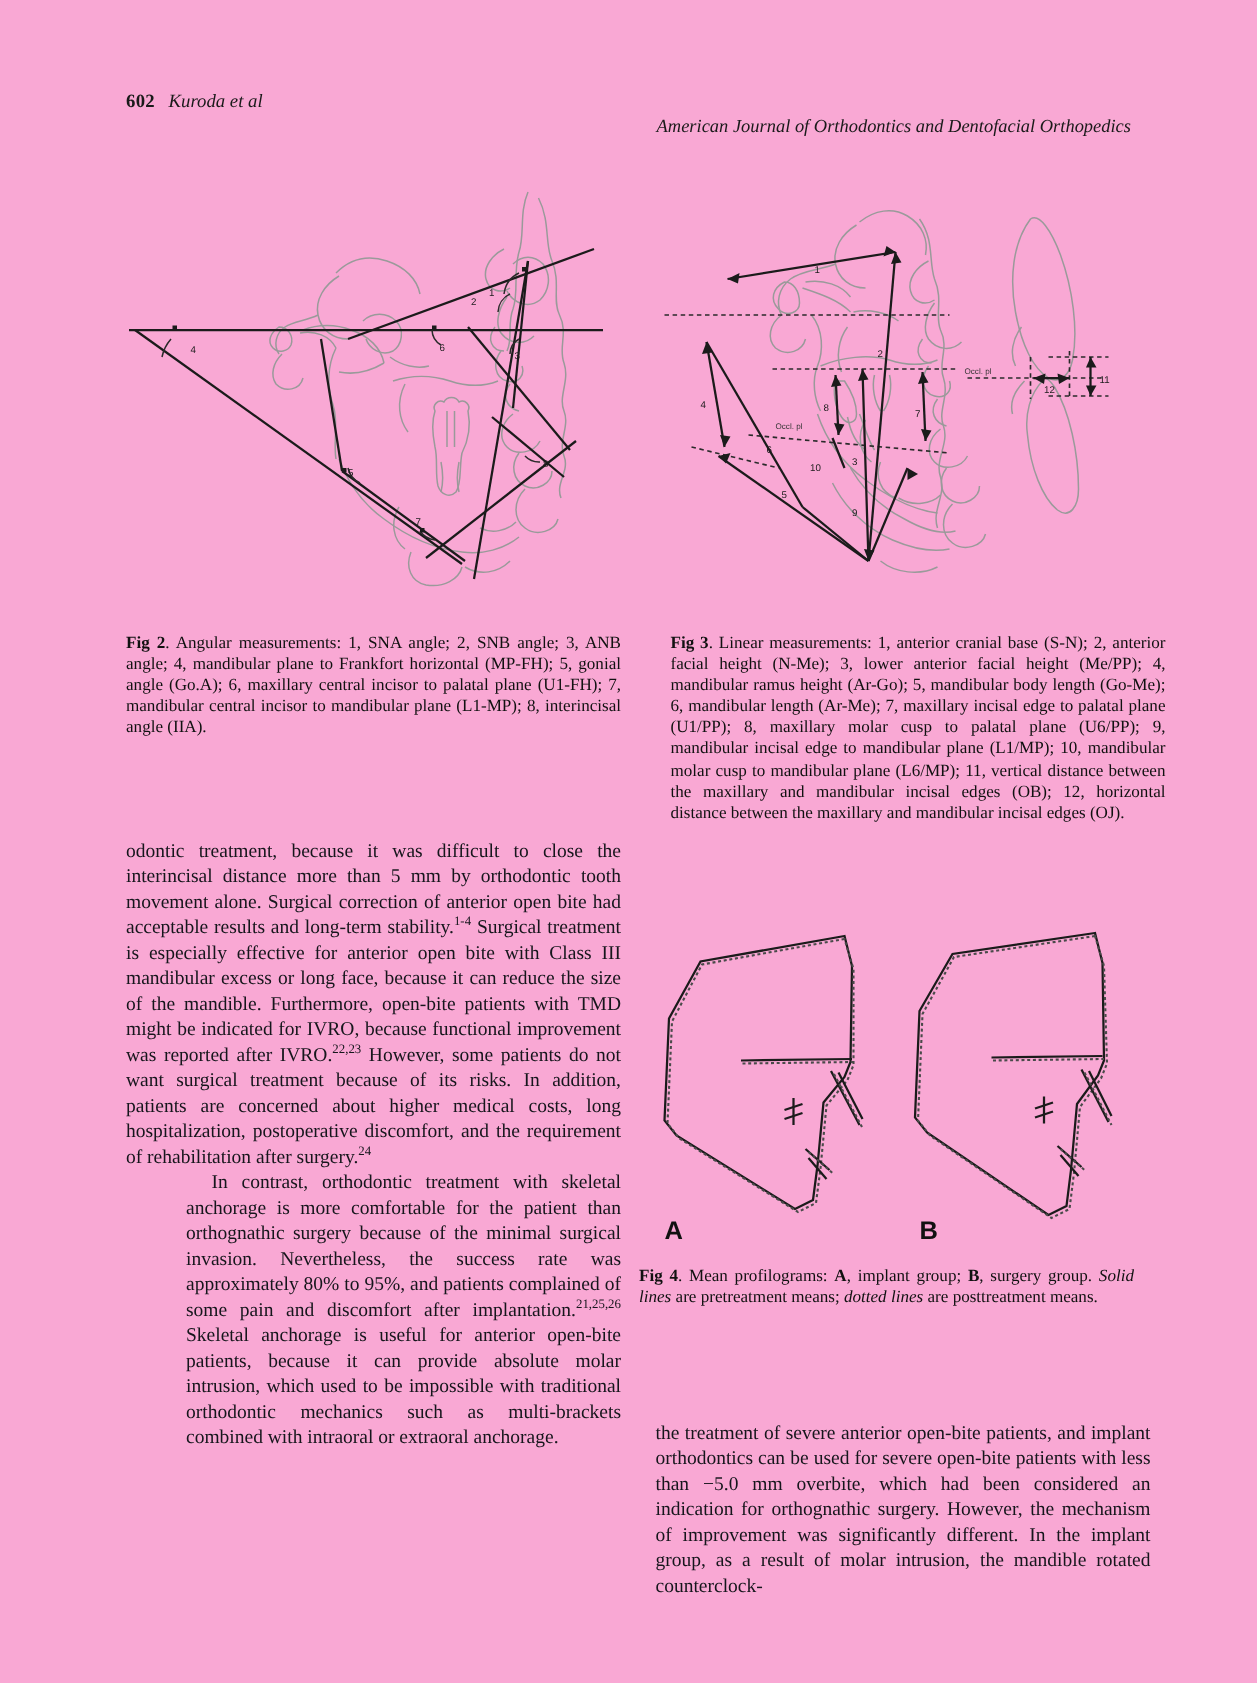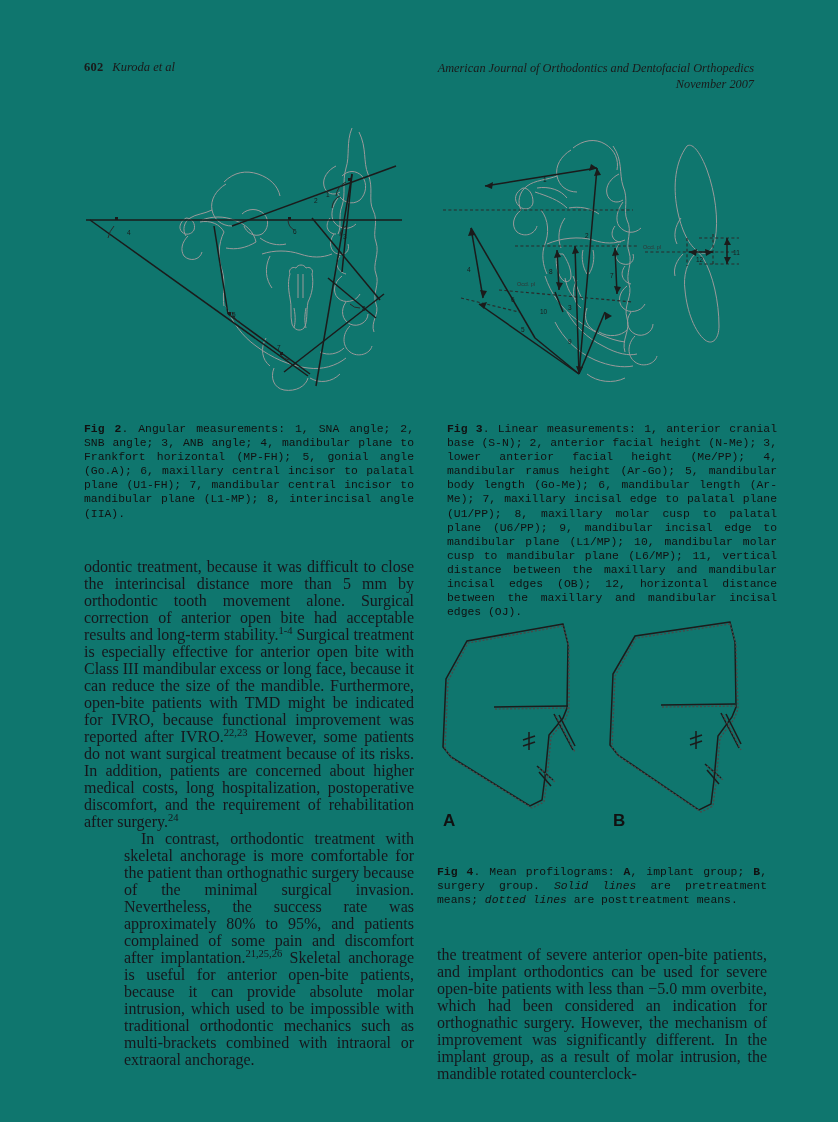--- a/index.html
+++ b/index.html
@@ -13,21 +13,21 @@
     position: relative;
     font-family: "Liberation Serif", serif;
     color: #1a1a1a;
     overflow: hidden;
   }
 
   .page {
     position: absolute;
     left: 0; top: 0;
     width: 838px; height: 1122px;
-    background: #0f766e;
+    background: #f9a8d4;
   }
 
   
   .runhead {
     position: absolute;
     left: 84px; top: 60px;
     width: 670px;
     height: 44px;
   }
   .runhead-left {
@@ -40,51 +40,51 @@
     font-weight: bold;
     font-style: normal;
     letter-spacing: 0.2px;
   }
   .runhead-authors {
     font-style: italic;
     margin-left: 9px;
   }
   .runhead-right {
     position: absolute;
-    right: 0; top: 0;
+    right: 0; top: 16px;
     text-align: right;
     font-style: italic;
     font-size: 12.3px;
     line-height: 16px;
   }
   .runhead-journal { display: block; white-space: nowrap; }
   .runhead-date { display: block; white-space: nowrap; }
 
   
   .figbox { position: absolute; }
   .figbox svg { display: block; }
 
   .fig-caption {
     position: absolute;
-    font-family: Liberation Mono, monospace;
+    font-family: Liberation Serif, serif;
     font-size: 11.4px;
     line-height: 14.1px;
     text-align: justify;
     color: #111;
     width: 330px;
   }
   .fig-caption .lbl { font-weight: bold; }
   .fig-caption .it { font-style: italic; }
 
   
   .body-text {
     position: absolute;
     width: 330px;
     font-family: "Liberation Serif", serif;
-    font-size: 16px;
+    font-size: 13px;
     line-height: 17.0px;
     text-align: justify;
     text-justify: inter-word;
     color: #16161c;
   }
   .body-text p { margin: 0; }
   .body-text p.indent { text-indent: 17px; margin-left: 40px; }
   sup {
     font-size: 0.66em;
     vertical-align: super;
@@ -119,21 +119,20 @@
 <body>
 
 <div class="page">
 
   <div class="runhead">
     <div class="runhead-left">
       <span class="runhead-pageno">602</span><span class="runhead-authors">Kuroda et al</span>
     </div>
     <div class="runhead-right">
       <span class="runhead-journal">American Journal of Orthodontics and Dentofacial Orthopedics</span>
-      <span class="runhead-date">November 2007</span>
     </div>
   </div>
 
   <div class="figbox" style="left:84px; top:122px; width:330px; height:285px;">
     <svg width="330" height="285" viewBox="0 0 330 285">
 
       <g class="soft">
         <path d="M268 6 C262 20 266 34 262 46 C258 60 262 72 258 84 C254 94 258 104 254 112"></path>
         <path d="M275 10 C283 26 279 40 284 52 C290 66 284 78 289 88 C295 100 288 110 292 120
                  C296 132 288 142 292 152 C296 162 288 172 292 182 C296 192 286 200 290 210"></path>
@@ -433,21 +432,21 @@
         <g class="prof-solid">
           <line x1="253" y1="125" x2="265" y2="121"></line>
           <line x1="253" y1="131" x2="265" y2="127"></line>
           <line x1="259" y1="117" x2="259" y2="135"></line>
         </g>
         <text class="abLab" x="176" y="212">B</text>
       </g>
     </svg>
   </div>
 
-  <div class="fig-caption" style="left:437px; top:844px;margin-top:21px;">
+  <div class="fig-caption" style="left:426px; top:844px;">
     <span class="lbl">Fig 4</span><span>. Mean profilograms: </span><span class="lbl">A</span><span>, implant group; </span><span class="lbl">B</span><span>, surgery group. </span><span class="it">Solid lines</span><span> are pretreatment means; </span><span class="it">dotted lines</span><span> are posttreatment means.</span>
   </div>
 
   <div class="body-text" id="left-body" style="left:84px; top:558px;">
       <p><span>odontic treatment, because it was difficult to close the interincisal distance more than 5 mm by orthodontic tooth movement alone. Surgical correction of anterior open bite had acceptable results and long-term stability.</span><sup>1-4</sup><span> Surgical treatment is especially effective for anterior open bite with Class III mandibular excess or long face, because it can reduce the size of the mandible. Furthermore, open-bite patients with TMD might be indicated for IVRO, because functional improvement was reported after IVRO.</span><sup>22,23</sup><span> However, some patients do not want surgical treatment because of its risks. In addition, patients are concerned about higher medical costs, long hospitalization, postoperative discomfort, and the requirement of rehabilitation after surgery.</span><sup>24</sup></p>
       <p class="indent"><span>In contrast, orthodontic treatment with skeletal anchorage is more comfortable for the patient than orthognathic surgery because of the minimal surgical invasion. Nevertheless, the success rate was approximately 80% to 95%, and patients complained of some pain and discomfort after implantation.</span><sup>21,25,26</sup><span> Skeletal anchorage is useful for anterior open-bite patients, because it can provide absolute molar intrusion, which used to be impossible with traditional orthodontic mechanics such as multi-brackets combined with intraoral or extraoral anchorage.</span></p>
     </div>
 
   <div class="body-text" id="right-body" style="left:437px; top:946px;">
       <p><span>the treatment of severe anterior open-bite patients, and implant orthodontics can be used for severe open-bite patients with less than −5.0 mm overbite, which had been considered an indication for orthognathic surgery. However, the mechanism of improvement was significantly different. In the implant group, as a result of molar intrusion, the mandible rotated counterclock-</span></p>

